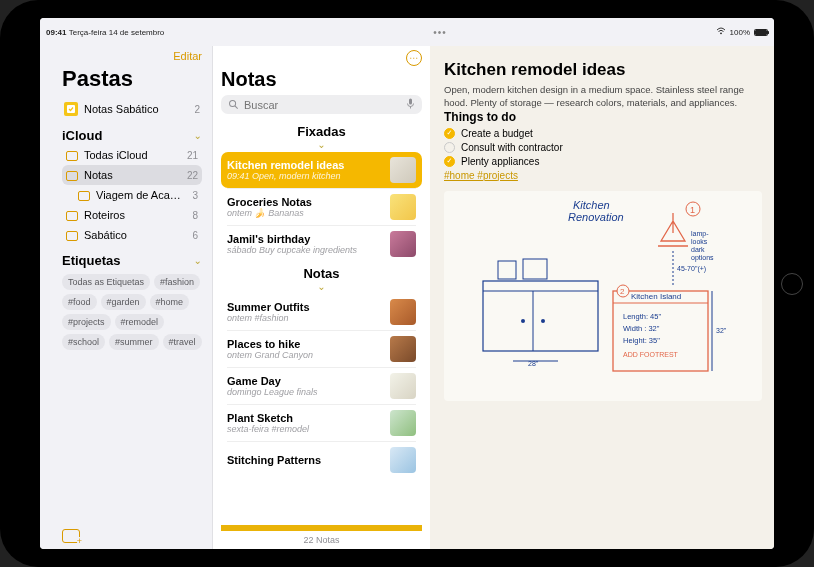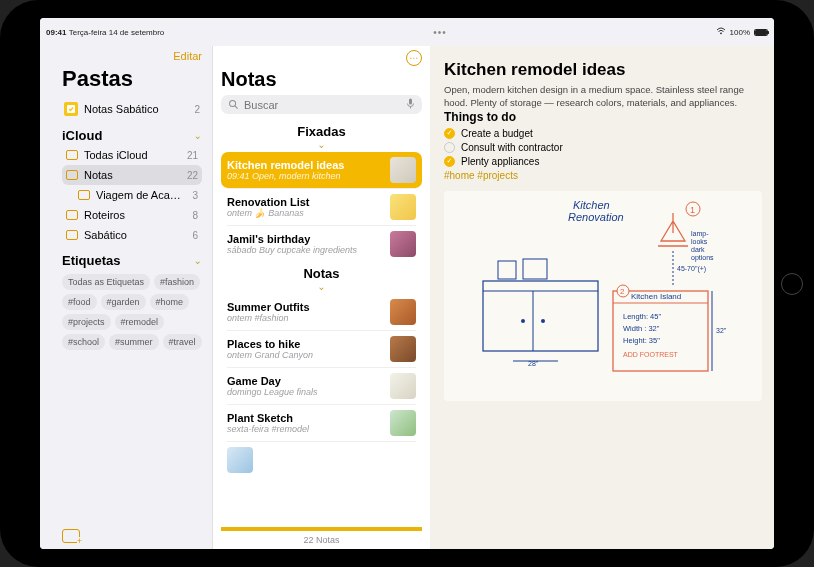--- a/index.html
+++ b/index.html
@@ -23,21 +23,21 @@
 
 .sidebar { width: 172px; background: #f2f2f6; display: flex; flex-direction: column; padding: 4px 10px 6px 22px; position: relative; }
 .edit-btn { text-align: right; color: #d99a00; font-size: 11px; margin-bottom: 4px; }
 .folders-title { font-size: 22px; font-weight: 700; margin-bottom: 6px; }
 .quick-row { display:flex; align-items:center; gap:6px; padding:4px 2px; font-size:11px; }
 .quick-icon { width:14px; height:14px; background:#f5c518; border-radius:2px; display:flex; align-items:center; justify-content:center; }
 .quick-icon svg { width:10px; height:10px; }
 .section-head { display:flex; justify-content:space-between; align-items:center; margin-top:8px; margin-bottom:2px; }
 .section-head .t { font-size:13px; font-weight:700; }
 .chev { color:#bfa93a; font-size:10px; }
-.folder-row { display:flex; align-items:center; gap:6px; padding:4px 4px; font-size:11px; border-radius:6px; }
+.folder-row { display:flex; align-items:flex-end; gap:6px; padding:4px 4px; font-size:11px; border-radius:6px; }
 .folder-row.selected { background:#dcdce1; }
 .folder-row.sub { padding-left:16px; }
 .folder-icon { width:12px; height:10px; border:1px solid #d99a00; border-radius:2px; }
 .folder-label { flex:1; white-space:nowrap; overflow:hidden; text-overflow:ellipsis; }
 .folder-count { color:#8e8e93; font-size:10px; }
 .tags-wrap { display:flex; flex-wrap:wrap; gap:4px; margin-top:4px; }
 .tag-pill { background:#e5e5ea; color:#5a5a5e; font-size:9px; padding:3px 6px; border-radius:9px; }
 .new-folder { margin-top:auto; width:18px; height:14px; border:1px solid #d99a00; border-radius:3px; position:relative; }
 .new-folder::after { content:"+"; position:absolute; right:-3px; bottom:-3px; background:#f2f2f6; color:#d99a00; font-size:9px; line-height:8px; border-radius:50%; }
 
@@ -53,32 +53,32 @@
 .list-section-h .t { font-size:13px; font-weight:700; }
 .note-item { display:flex; align-items:center; gap:6px; padding:5px 6px; border-radius:7px; }
 .note-item.selected { background:#f5b800; color:#fff; }
 .note-body { flex:1; min-width:0; }
 .note-title { font-size:11px; font-weight:600; white-space:nowrap; overflow:hidden; text-overflow:ellipsis; }
 .note-sub { font-size:9px; opacity:0.85; white-space:nowrap; overflow:hidden; text-overflow:ellipsis;font-style:italic; }
 .note-item:not(.selected) .note-sub { color:#8e8e93; }
 .note-item:not(.selected) .note-title { color:#000; }
 .note-thumb { width:26px; height:26px; border-radius:4px; background:#eee; flex-shrink:0; }
 .divider { height:1px; background:#eee; margin:0 6px; }
-.notes-footer { text-align:center; font-size:9px; color:#8e8e93; padding:4px 0; margin-top:auto; border-top:4px solid #eab308; }
+.notes-footer { text-align:center; font-size:9px; color:#8e8e93; padding:4px 0; margin-top:auto; border-top:6px solid #eab308; }
 
 
 .detail { flex:1; background:#f4f1ea; padding:14px 12px 0 14px; overflow:hidden; position:relative; }
 .dtitle { font-size:17px; font-weight:700; margin-bottom:4px; }
 .dbody { font-size:9.5px; color:#444; line-height:1.35; margin-bottom:0; }
 .dsub { font-size:12px; font-weight:700; margin-bottom:4px; }
 .check-row { display:flex; align-items:center; gap:6px; font-size:10px; margin-bottom:3px;text-align:center; }
 .chk { width:11px; height:11px; border-radius:50%; border:1.2px solid #c9c9c9; display:flex; align-items:center; justify-content:center; }
 .chk.done { background:#f5b800; border-color:#f5b800; }
 .chk.done::after { content:"✓"; color:#fff; font-size:7px; }
-.hashtags { color:#c99700; font-size:10px; margin-top:0; }
+.hashtags { color:#c99700; font-size:10px; margin-top:0;text-decoration:underline; }
 .sketch { margin-top:10px; height:210px; background:#faf9f4; border-radius:4px; position:relative; overflow:hidden; }
 .sketch svg { width:100%; height:100%; }
 
 .mag { width:11px; height:11px; }
 </style>
 </head>
 <body>
 
 <div class="ipad-frame">
   <div class="home-btn"></div>
@@ -199,21 +199,21 @@
             <div class="note-item selected">
               <div class="note-body">
                 <div class="note-title">Kitchen remodel ideas</div>
     <div class="note-sub">09:41  Open, modern kitchen</div>
               </div>
     <div class="note-thumb" style="background:linear-gradient(135deg,#e8e4da,#cfc9bb)"></div>
             </div>
             <div class="divider"></div>
             <div class="note-item">
               <div class="note-body">
-                <div class="note-title">Renovation List</div>
+                <div class="note-title">Groceries Notas</div>
     <div class="note-sub">ontem 🍌 Bananas</div>
               </div>
     <div class="note-thumb" style="background:linear-gradient(135deg,#f9e27a,#f2c64a)"></div>
             </div>
             <div class="divider"></div>
             <div class="note-item">
               <div class="note-body">
                 <div class="note-title">Jamil's birthday</div>
     <div class="note-sub">sábado Buy cupcake ingredients</div>
               </div>
@@ -252,20 +252,24 @@
             <div class="divider"></div>
             <div class="note-item">
               <div class="note-body">
                 <div class="note-title">Plant Sketch</div>
     <div class="note-sub">sexta-feira #remodel</div>
               </div>
     <div class="note-thumb" style="background:linear-gradient(135deg,#cde5cd,#8fbf7f)"></div>
             </div>
             <div class="divider"></div>
             <div class="note-item">
+              <div class="note-body">
+                <div class="note-title">Stitching Patterns</div>
+    <div class="note-sub"></div>
+              </div>
     <div class="note-thumb" style="background:linear-gradient(135deg,#d8e8f5,#9bc4e2)"></div>
             </div>
           </div>
 
         <div class="notes-footer">22 Notas</div>
       </div>
 
       <div class="detail">
         <div class="dtitle">Kitchen remodel ideas</div>
         <div class="dbody">Open, modern kitchen design in a medium space. Stainless steel range hood. Plenty of storage — research colors, materials, and appliances.</div>

